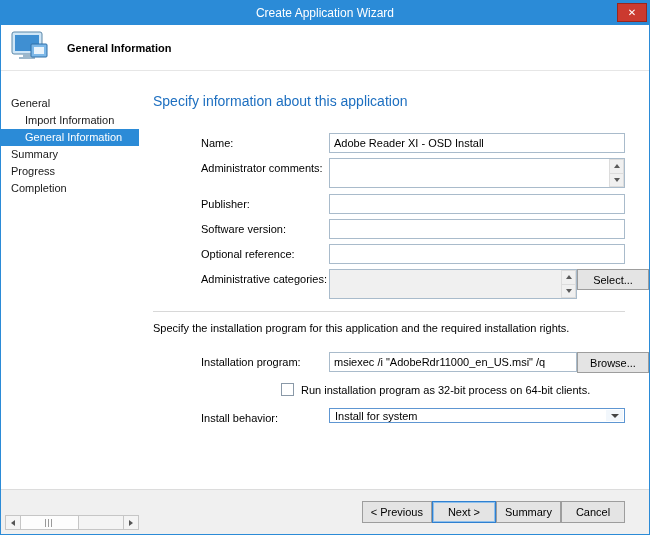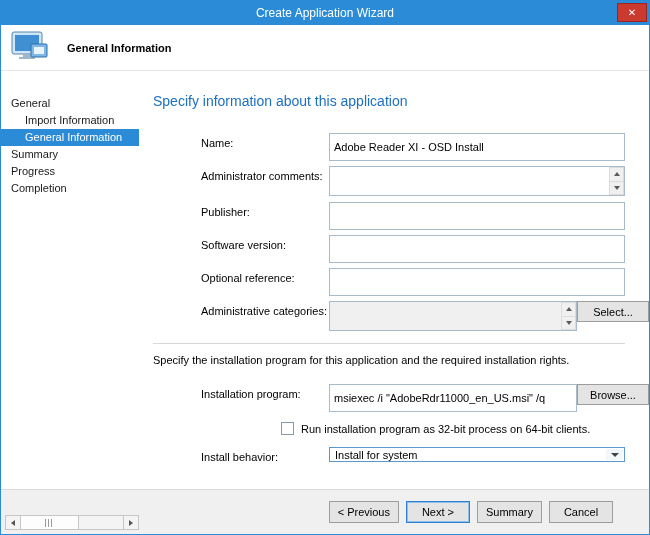--- a/index.html
+++ b/index.html
@@ -44,21 +44,21 @@
   .sidebar { flex:0 0 138px; width:138px; padding-top:24px; font-size:11px; color:#1a1a1a; }
   .side-item { height:17px; line-height:17px; padding-left:10px; cursor:pointer; white-space:nowrap; }
   .side-item.indent { padding-left:24px; }
   .side-item.selected { background:#2b8bd7; color:#ffffff; }
   .main { flex:1 1 auto; padding:22px 24px 0 14px; min-width:0; }
   .main-heading { font-size:14px; font-weight:400; color:#1d6fc0; margin:0 0 24px 0; }
   
   .row { display:flex; align-items:flex-start; margin-bottom:5px;padding-left:48px; }
   .flabel { flex:0 0 128px; width:128px; font-size:11px; color:#000; padding-top:4px; }
   .tinput {
-    flex:1 1 auto; height:28px;
+    flex:1 1 auto; height:20px;
     border:1px solid #a9bbcb; background:#fff;
     font-family:inherit; font-size:11px; padding:0 4px; color:#000;
   }
   .multibox {
     flex:1 1 auto; height:30px;
     border:1px solid #a9bbcb; background:#fff;
     display:flex;
   }
   .multibox.fixed { flex:0 0 248px; width:248px; }
   .multibox.disabled { background:#f0f0f0; }
@@ -93,21 +93,21 @@
     position:absolute; right:1px; top:1px; bottom:1px; width:17px;
     display:flex; align-items:center; justify-content:center;
     background:#f2f7fc;
   }
   .combo-tri { width:0; height:0; border:4px solid transparent; border-top:4px solid #444; margin-bottom:-4px; }
   
   .footer {
     flex:0 0 45px;
     background:#f0f0f0; border-top:1px solid #dcdcdc;
     display:flex; align-items:center; justify-content:flex-end;
-    gap:7px; padding-right:36px; position:relative;
+    padding-right:24px; position:relative;
   }
   .footer .btn { min-width:64px; height:22px; }
   .btn.prev { min-width:70px; }
   .btn.focused { border:1px solid #2f80d0; box-shadow:inset 0 0 0 1px #8fc0ec; }
   .mini-scroll {
     position:absolute; left:4px; bottom:4px;
     width:134px; height:15px;
     border:1px solid #c6c6c6; background:#f4f4f4;
     display:flex; align-items:stretch;
   }

